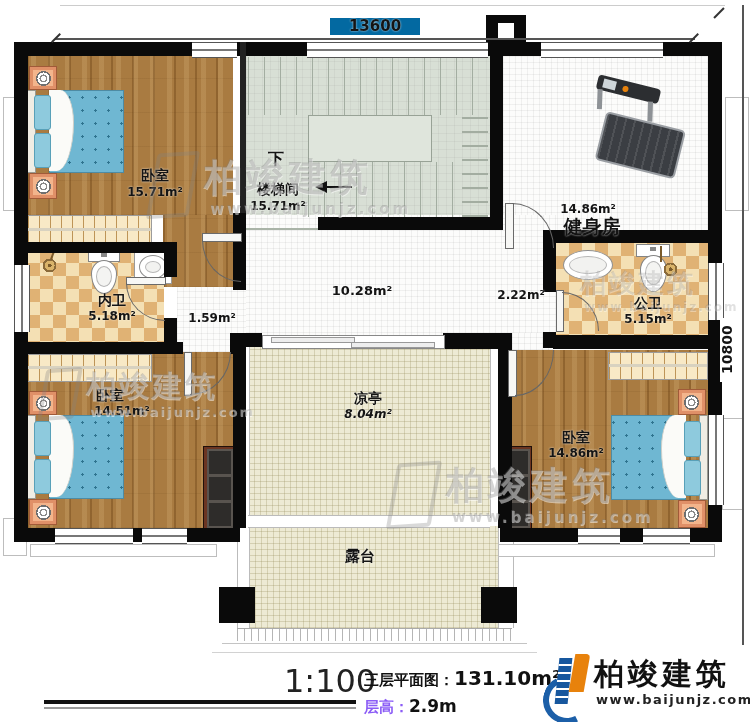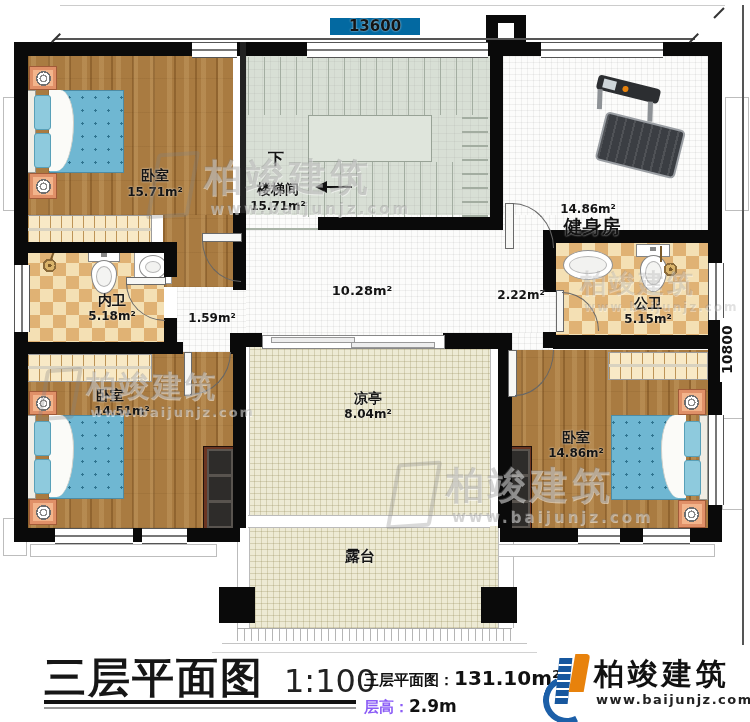--- a/index.html
+++ b/index.html
@@ -289,21 +289,21 @@
   <div class="a lbl" style="left:548px;top:203px;width:80px;font-size:12px;">14.86m²</div>
   <div class="a lbl" style="left:72px;top:293px;width:80px;font-size:14px;">内卫</div>
   <div class="a lbl" style="left:72px;top:310px;width:80px;font-size:12px;">5.18m²</div>
   <div class="a lbl" style="left:608px;top:296px;width:80px;font-size:14px;">公卫</div>
   <div class="a lbl" style="left:608px;top:313px;width:80px;font-size:12px;">5.15m²</div>
   <div class="a lbl" style="left:70px;top:388px;width:80px;font-size:14px;">卧室</div>
   <div class="a lbl" style="left:82px;top:405px;width:80px;font-size:12px;">14.51m²</div>
   <div class="a lbl" style="left:536px;top:430px;width:80px;font-size:14px;">卧室</div>
   <div class="a lbl" style="left:536px;top:447px;width:80px;font-size:12px;">14.86m²</div>
   <div class="a lbl" style="left:328px;top:391px;width:80px;font-size:14px;">凉亭</div>
-  <div class="a lbl" style="left:328px;top:408px;width:80px;font-size:12px;">8.04m²</div>
+  <div class="a lbl" style="left:328px;top:408px;width:80px;font-size:12px;font-style:italic;">8.04m²</div>
   <div class="a lbl" style="left:320px;top:548px;width:80px;font-size:15px;">露台</div>
   <div class="a lbl" style="left:322px;top:284px;width:80px;font-size:13px;">10.28m²</div>
   <div class="a lbl" style="left:172px;top:312px;width:80px;font-size:12px;">1.59m²</div>
   <div class="a lbl" style="left:481px;top:289px;width:80px;font-size:12px;">2.22m²</div>
 
   <div class="a" style="left:60px;top:5px;width:665px;height:1px;background:#ccc;"></div>
   <div class="a dimline" style="left:55px;top:38px;width:640px;height:1.5px;"></div>
   <div class="a tick" style="left:50px;top:37px;width:12px;height:2px;"></div>
   <div class="a tick" style="left:688px;top:37px;width:12px;height:2px;"></div>
   <div class="a tick" style="left:712px;top:12px;width:14px;height:2px;"></div>
@@ -324,21 +324,20 @@
   <div class="a wm" style="left:392px;top:456px;">
     <div class="a wmg" style="left:0;top:6px;width:36px;height:58px;"></div>
     <div class="a" style="left:54px;top:4px;font-size:38px;letter-spacing:4px;">柏竣建筑</div>
     <div class="a" style="left:60px;top:52px;font-size:15px;letter-spacing:3px;">www.baijunjz.com</div>
   </div>
   <div class="a wm" style="left:580px;top:266px;opacity:.7;">
     <div class="a" style="left:0;top:0;font-size:26px;letter-spacing:3px;">柏竣建筑</div>
     <div class="a" style="left:4px;top:34px;font-size:12px;letter-spacing:2px;">www.baijunjz.com</div>
   </div>
 
-  <div class="a" style="left:44px;top:650px;width:250px;font-size:42px;font-weight:900;color:#161616;letter-spacing:2px;white-space:nowrap;">三层平面图</div>
   <div class="a" style="left:44px;top:700px;width:312px;height:4px;background:#111;"></div>
   <div class="a" style="left:44px;top:707px;width:312px;height:2px;background:#9a9a9a;"></div>
   <div class="a" able="false" style="left:284px;top:662px;width:90px;font-size:32px;color:#222;">1:100</div>
   <div class="a" style="left:364px;top:666px;white-space:nowrap;">
     <span style="font-size:15px;font-weight:bold;color:#111;">三层平面图：</span><span style="font-size:20px;font-weight:bold;color:#111;">131.10m²</span>
   </div>
   <div class="a" style="left:364px;top:696px;white-space:nowrap;">
     <span style="font-size:15px;font-weight:bold;color:#8b5cf6;">层高：</span><span style="font-size:17px;font-weight:bold;color:#111;">2.9m</span>
   </div>
 

